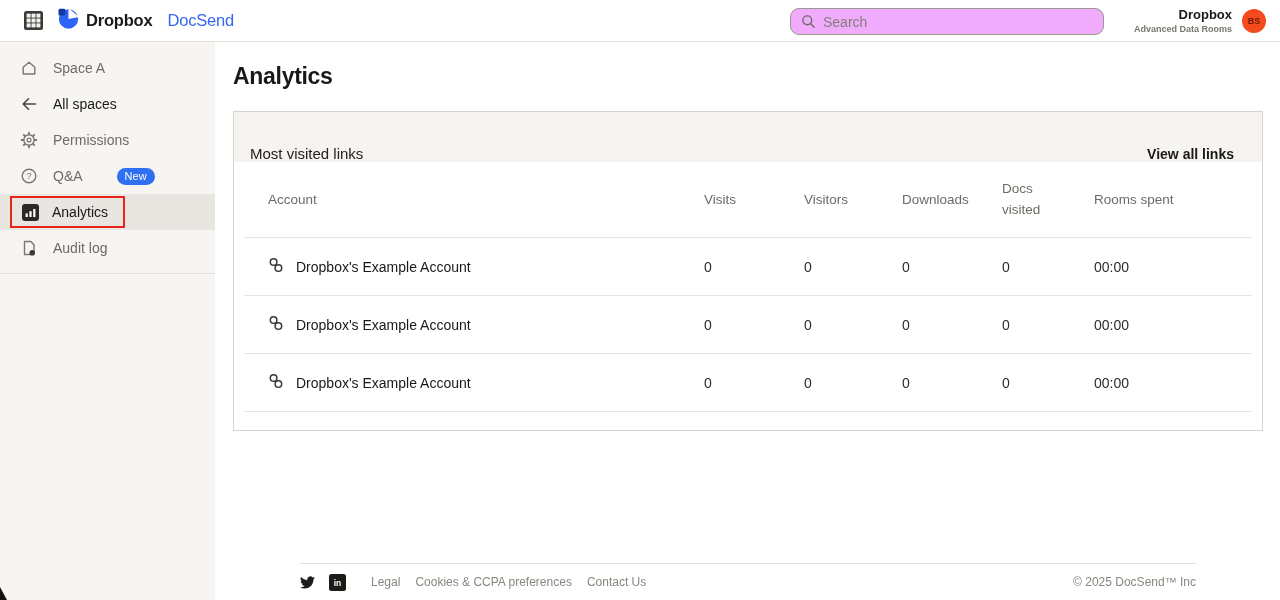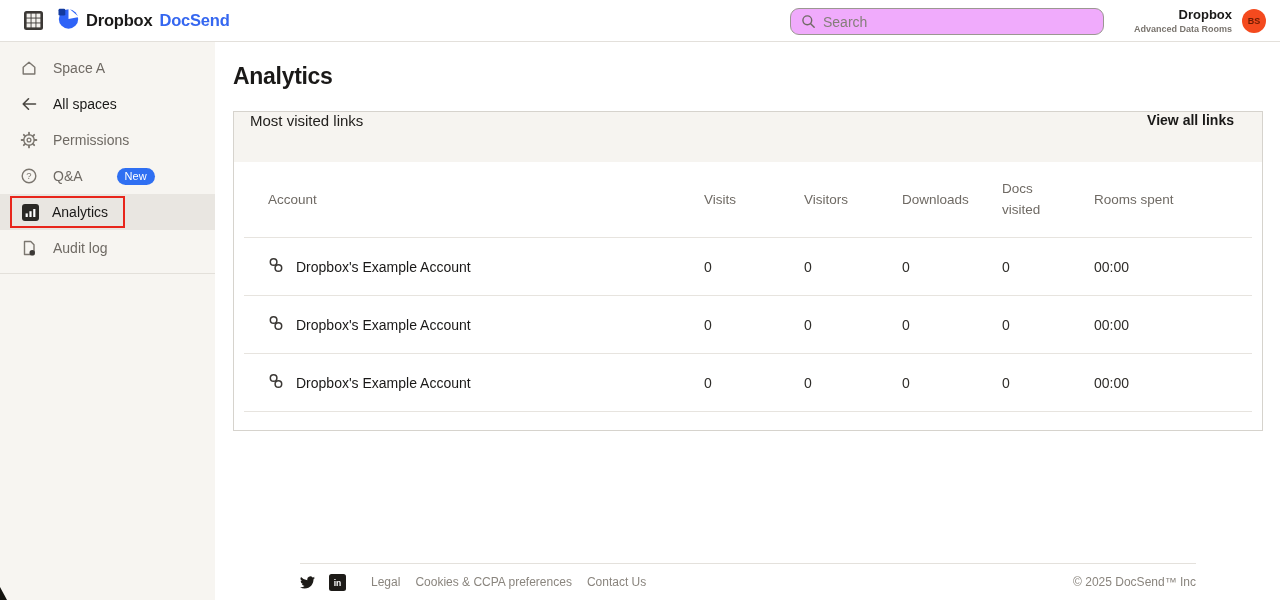--- a/index.html
+++ b/index.html
@@ -5,21 +5,21 @@
   * { margin:0; padding:0; box-sizing:border-box; }
   html,body { width:1280px; height:600px; overflow:hidden; background:#fff;
     font-family:"Liberation Sans", sans-serif; color:#1a1918; }
 
   
   .header { position:relative; height:42px; background:#fff;
     border-bottom:1px solid #e3e0db; display:flex; align-items:center; padding-left:24px; }
   .waffle { width:19px; height:19px; cursor:pointer; flex:0 0 auto; }
   .brand { display:flex; align-items:center; gap:7px; margin-left:15px; cursor:pointer; }
   .brand-name { font-size:16.5px; font-weight:700; letter-spacing:-0.2px; }
-  .brand-product { font-size:16.5px; font-weight:700; color:#3567f0; letter-spacing:-0.2px; }
+  .brand-product { font-size:16.5px; font-weight:400; color:#3567f0; letter-spacing:-0.2px;margin-left:8px; }
   .search { position:absolute; left:790px; top:8px; width:314px; height:27px;
     border:1px solid #9b9792; border-radius:9px; background:#f0abfc;
     display:flex; align-items:center; padding:0 10px; gap:7px; }
   .search input { border:none; outline:none; flex:1; font-size:14px;
     font-family:"Liberation Sans",sans-serif; color:#3c3a37; background:transparent; }
   .search input::placeholder { color:#847f79; }
   .account { position:absolute; right:14px; top:0; height:42px; display:flex;
     align-items:center; gap:10px; }
   .org { text-align:right; line-height:1.25; }
   .org-name { font-size:13px; font-weight:700; }
@@ -41,21 +41,21 @@
   .side-item.selected { background:#e9e6e1; padding-left:10px; color:#1a1918; gap:0; }
   .hl-box { display:inline-flex; align-items:center; gap:13px;
     border:2px solid #e8251b; padding:5px 15px 5px 9px; }
   .side-divider { border-bottom:1px solid #e3e0da; margin-top:7px; }
 
   
   .main { position:absolute; left:215px; top:42px; right:0; bottom:0; background:#fff; }
   .page-title { padding-top:21px; margin-left:18px; font-size:23px; font-weight:700;
     letter-spacing:-0.3px; }
   .card { margin:21px 17px 0 18px; border:1px solid #d6d3cd; background:#fff; }
-  .card-header { height:50px; background:#f6f4f0; display:flex; align-items:flex-start;
+  .card-header { height:50px; background:#f6f4f0; display:flex; align-items:flex-end;
     justify-content:space-between; padding:0 28px 0 16px; }
   .card-title { font-size:15px; color:#23211e; }
   .view-all { font-size:14px; font-weight:700; color:#1a1918; cursor:pointer; }
   .table { padding:0 10px 18px 10px; }
   .thead, .trow { display:grid; grid-template-columns:1fr 100px 98px 100px 92px 158px;
     align-items:center; border-bottom:1px solid #e7e4df; }
   .thead { height:76px; color:#6f6a64; font-size:13.5px; }
   .th-account { padding-left:24px; }
   .th-docs span { display:inline-block; width:48px; line-height:1.55; }
   .trow { height:58px; font-size:14px; cursor:pointer; }

